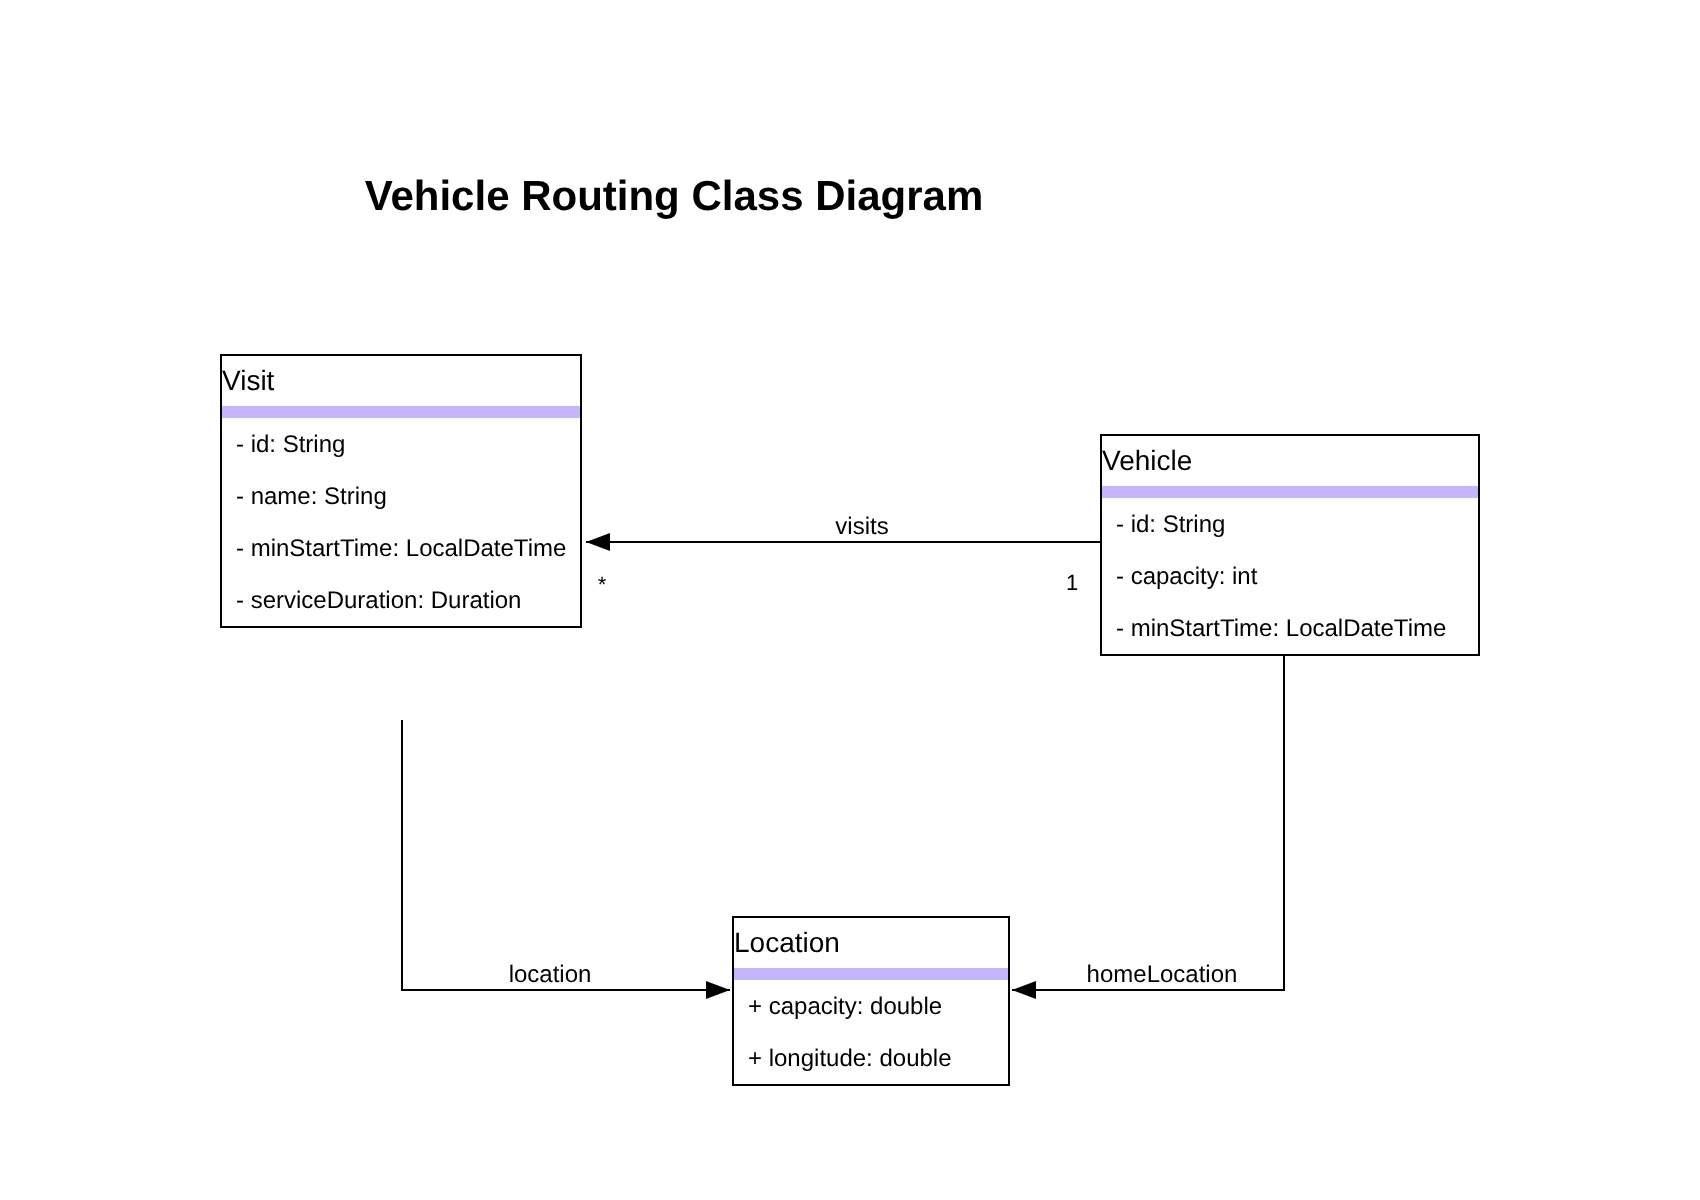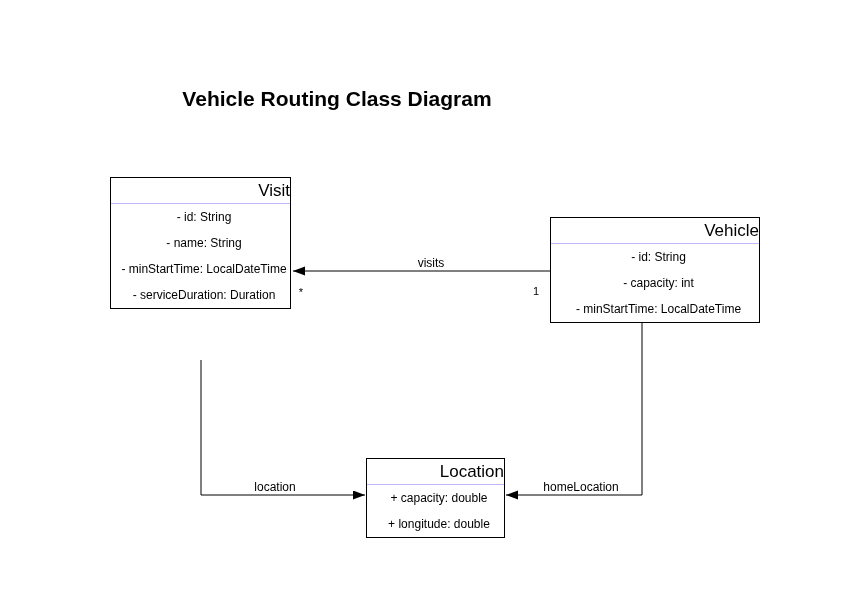--- a/index.html
+++ b/index.html
@@ -30,33 +30,32 @@
     position: absolute;
     background: #ffffff;
     border: 1px solid #000000;
     box-sizing: border-box;
     font-size: 12px;
     color: #000000;
   }
   .uml-class-header {
     height: 25px;
     line-height: 25px;
-    border-bottom: 1px solid #c4b5fd;
-    text-align: right;
-    font-size: 17px;
+    border-bottom: 6px solid #c4b5fd;
+    text-align: left;
+    font-size: 14px;
     white-space: nowrap;
     overflow: hidden;
   }
   .uml-attr {
     height: 26px;
     line-height: 26px;
     padding-left: 7px;
     white-space: nowrap;
     overflow: hidden;
-    text-align: center;
   }
   .edge-line {
     fill: none;
     stroke: #000000;
     stroke-width: 1;
   }
   .edge-label {
     font-family: "Liberation Sans", sans-serif;
     font-size: 12px;
     fill: #000000;
@@ -92,21 +91,21 @@
 </svg>
 
 <div class="uml-class" style="left:110px; top:177px; width:181px;">
   <div class="uml-class-header">Visit</div>
   <div class="uml-attr">- id: String</div>
   <div class="uml-attr">- name: String</div>
   <div class="uml-attr">- minStartTime: LocalDateTime</div>
   <div class="uml-attr">- serviceDuration: Duration</div>
 </div>
 
-<div class="uml-class" style="left:550px; top:217px; width:210px;">
+<div class="uml-class" style="left:550px; top:217px; width:190px;">
   <div class="uml-class-header">Vehicle</div>
   <div class="uml-attr">- id: String</div>
   <div class="uml-attr">- capacity: int</div>
   <div class="uml-attr">- minStartTime: LocalDateTime</div>
 </div>
 
 <div class="uml-class" style="left:366px; top:458px; width:139px;">
   <div class="uml-class-header">Location</div>
   <div class="uml-attr">+ capacity: double</div>
   <div class="uml-attr">+ longitude: double</div>

